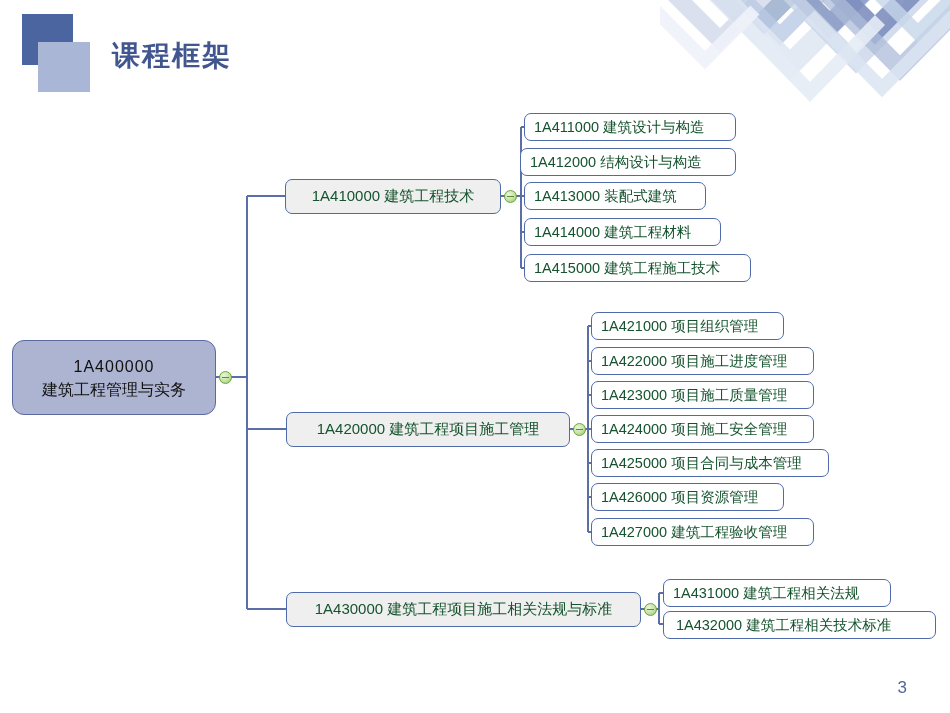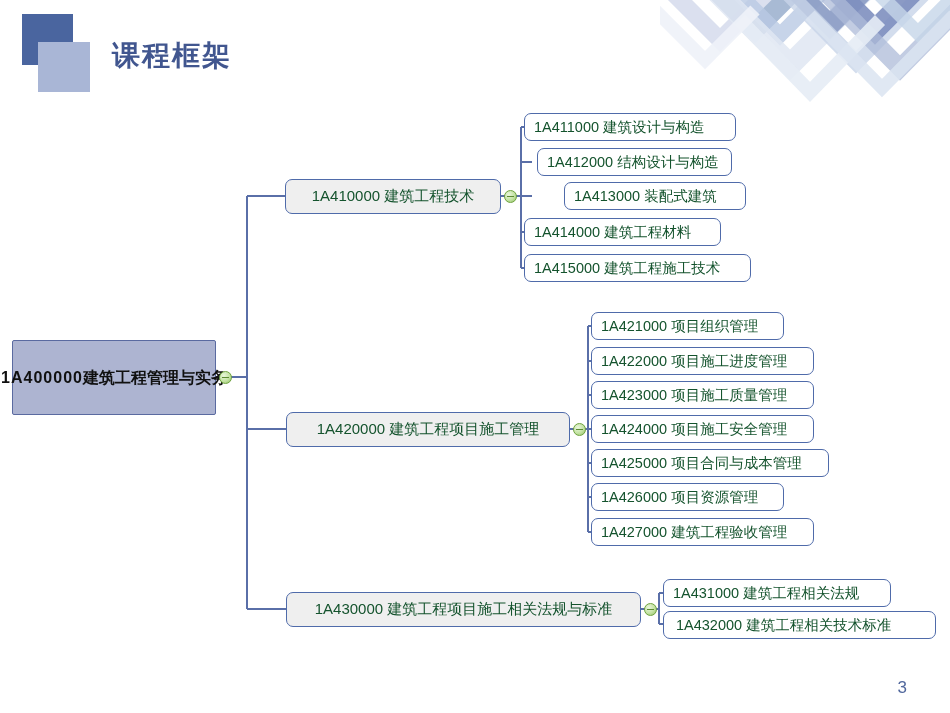--- a/index.html
+++ b/index.html
@@ -34,26 +34,26 @@
   .node{
     position:absolute;
     box-sizing:border-box;
     display:flex;align-items:center;
     border:1px solid #4f6baa;
     border-radius:6px;
     white-space:nowrap;
     color:#14532d;
   }
   .node-root{
-    border-radius:2px;
+    border-radius:12px;
     background:#adb4d1;
     border:1px solid #5a6aa0;
-    flex-direction:row;justify-content:center;
+    flex-direction:column;justify-content:center;
     text-align:center;
-    font-weight:bold;
+    font-weight:normal;
     font-size:16px;
     line-height:23px;
     color:#101010;
     box-shadow:0 0 0 0 rgba(0,0,0,0);
   }
   .node-root .l1{letter-spacing:1px;}
   .node-branch{
     background:#efefef;
     font-size:15px;
     justify-content:center;
@@ -158,24 +158,24 @@
     <div class="toggle" style="left:219px;top:371px;"></div>
 
     <div class="node node-branch" style="left:285px;top:179px;width:216px;height:35px;">
       <span>1A410000 建筑工程技术</span>
     </div>
     <div class="toggle" style="left:504px;top:190px;"></div>
 
     <div class="node node-leaf" style="left:524px;top:113px;width:212px;height:28px;">
       <span>1A411000 建筑设计与构造</span>
     </div>
-    <div class="node node-leaf" style="left:537px;top:148px;width:195px;height:28px;">
+    <div class="node node-leaf" style="left:520px;top:148px;width:216px;height:28px;">
       <span>1A412000 结构设计与构造</span>
     </div>
-    <div class="node node-leaf" style="left:524px;top:182px;width:182px;height:28px;margin-left:40px;">
+    <div class="node node-leaf" style="left:524px;top:182px;width:182px;height:28px;">
       <span>1A413000 装配式建筑</span>
     </div>
     <div class="node node-leaf" style="left:524px;top:218px;width:197px;height:28px;">
       <span>1A414000 建筑工程材料</span>
     </div>
     <div class="node node-leaf" style="left:524px;top:254px;width:227px;height:28px;">
       <span>1A415000 建筑工程施工技术</span>
     </div>
 
     <div class="node node-branch" style="left:286px;top:412px;width:284px;height:35px;">

